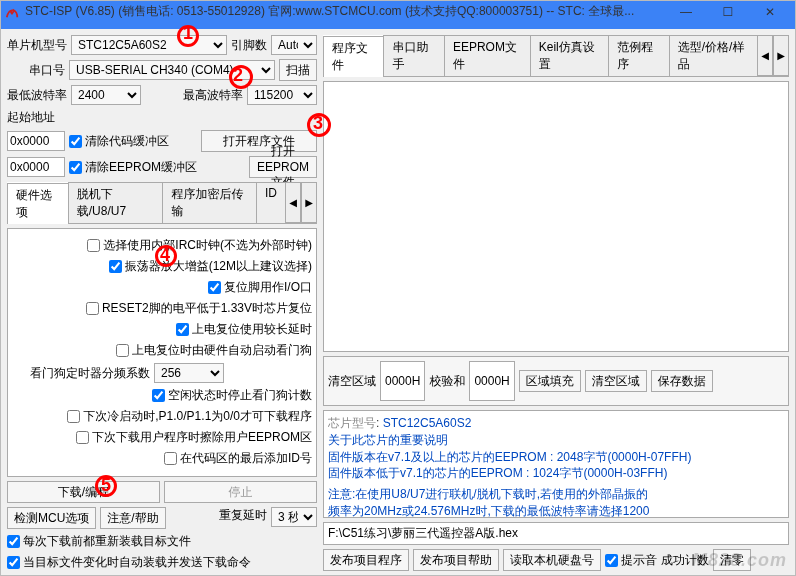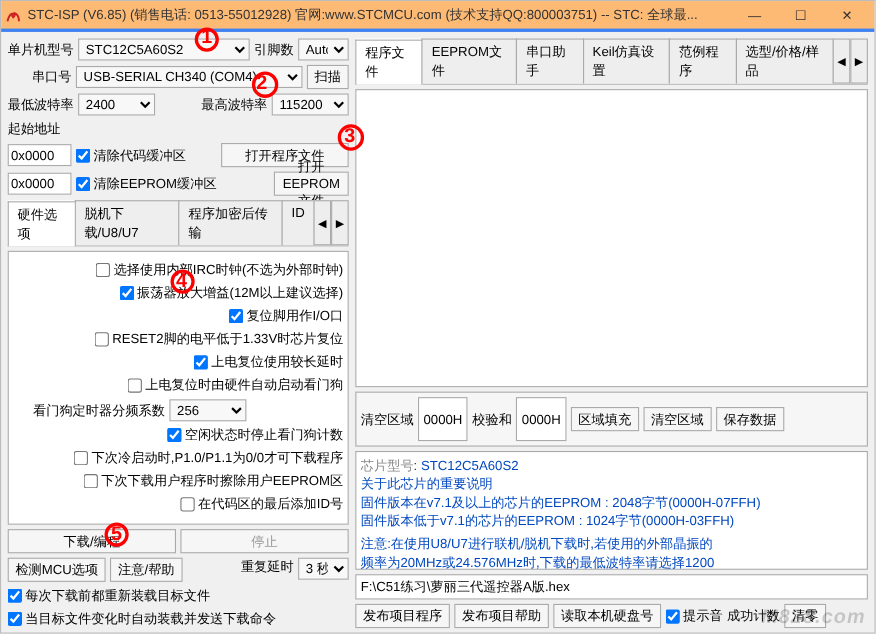--- a/index.html
+++ b/index.html
@@ -1,17 +1,17 @@
 <!DOCTYPE html>
 <html><head>
 <meta charset="utf-8">
 <style>
 * { box-sizing: border-box; margin: 0; padding: 0; font-family: "Microsoft YaHei", "SimSun", sans-serif; font-size: 12px; }
 body { background: #f0f0f0; width: 796px; height: 576px; overflow: hidden; border: 1px solid #bbb; position: relative; }
-.titlebar { display: flex; align-items: center; height: 28px; background: #fdba74; padding: 0 4px; border-bottom: 3px solid #3b82f6; }
+.titlebar { display: flex; align-items: center; height: 28px; background: #3b82f6; padding: 0 4px; border-bottom: 7px solid #3b82f6; }
 .titlebar .icon { width: 14px; height: 14px; margin-right: 6px; }
 .titlebar .title { flex: 1; color: #333; white-space: nowrap; overflow: hidden; text-overflow: ellipsis; }
 .titlebar .winbtns { display: flex; }
 .titlebar .winbtns div { width: 42px; height: 26px; display: flex; align-items: center; justify-content: center; color: #333; }
 .layout { display: flex; height: calc(100% - 28px); }
 .left { width: 320px; padding: 6px 4px 4px 6px; display: flex; flex-direction: column; gap: 4px; }
 .right { flex: 1; padding: 6px 6px 4px 2px; display: flex; flex-direction: column; gap: 4px; }
 .row { display: flex; align-items: center; gap: 4px; }
 .label { text-align: right; min-width: 58px; }
 select, input[type=text] { border: 1px solid #aaa; background: #fff; height: 20px; padding: 0 2px; font-size: 12px; }
@@ -178,22 +178,22 @@
       <div class="checkbox-row">
           <input type="checkbox" checked="" style="">
           <span>当目标文件变化时自动装载并发送下载命令</span>
         </div>
     </div>
   </div>
 
   <div class="right">
     <div class="tabstrip">
       <div class="tab active">程序文件</div>
+      <div class="tab">串口助手</div>
       <div class="tab">EEPROM文件</div>
-      <div class="tab">串口助手</div>
       <div class="tab">Keil仿真设置</div>
       <div class="tab">范例程序</div>
       <div class="tab">选型/价格/样品</div>
       <div class="scrollers">
           <div>◀</div>
           <div>▶</div>
         </div>
     </div>
 
     <div class="bigtext"></div>

